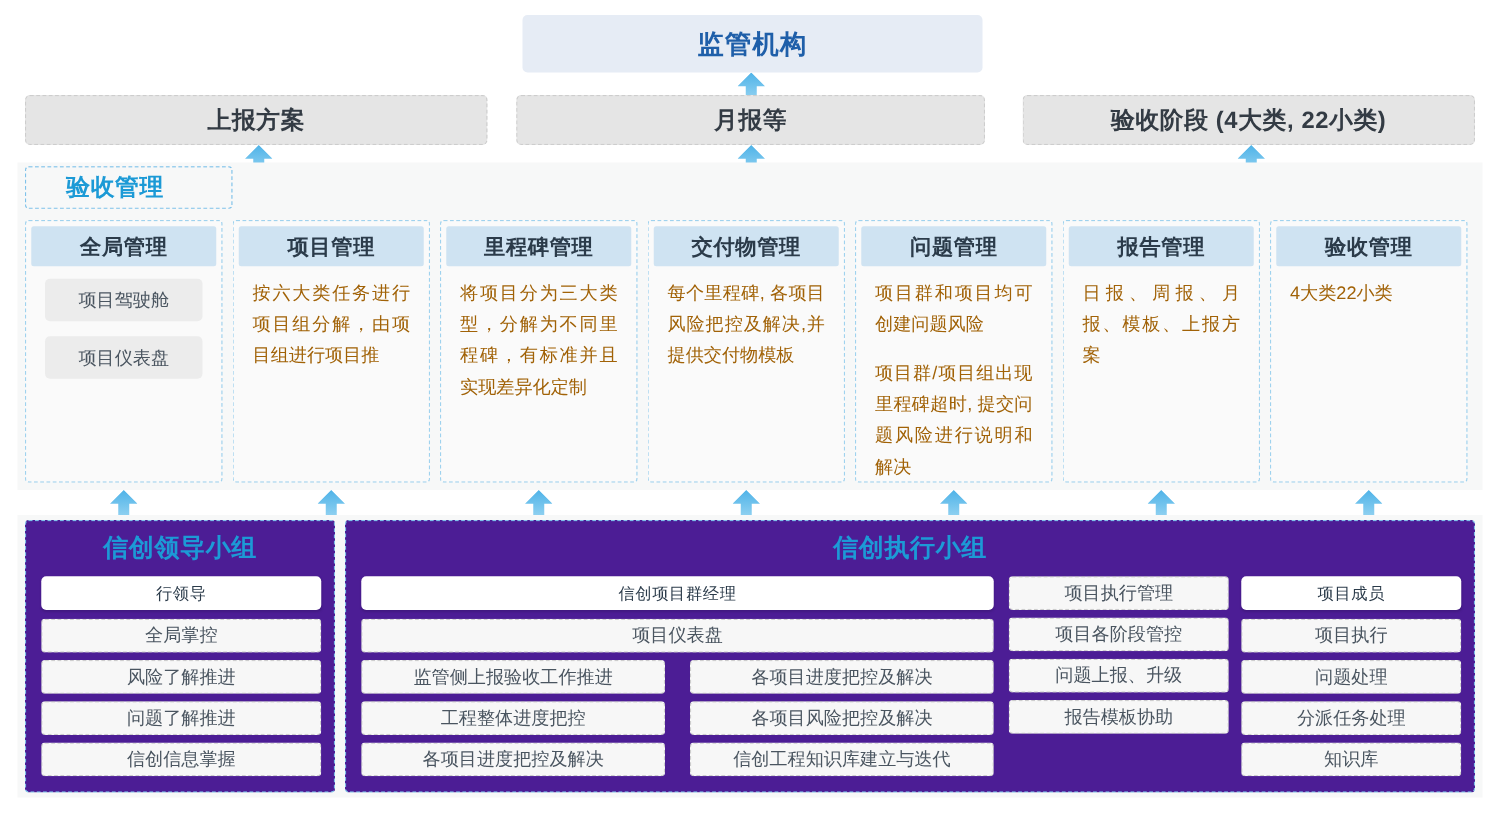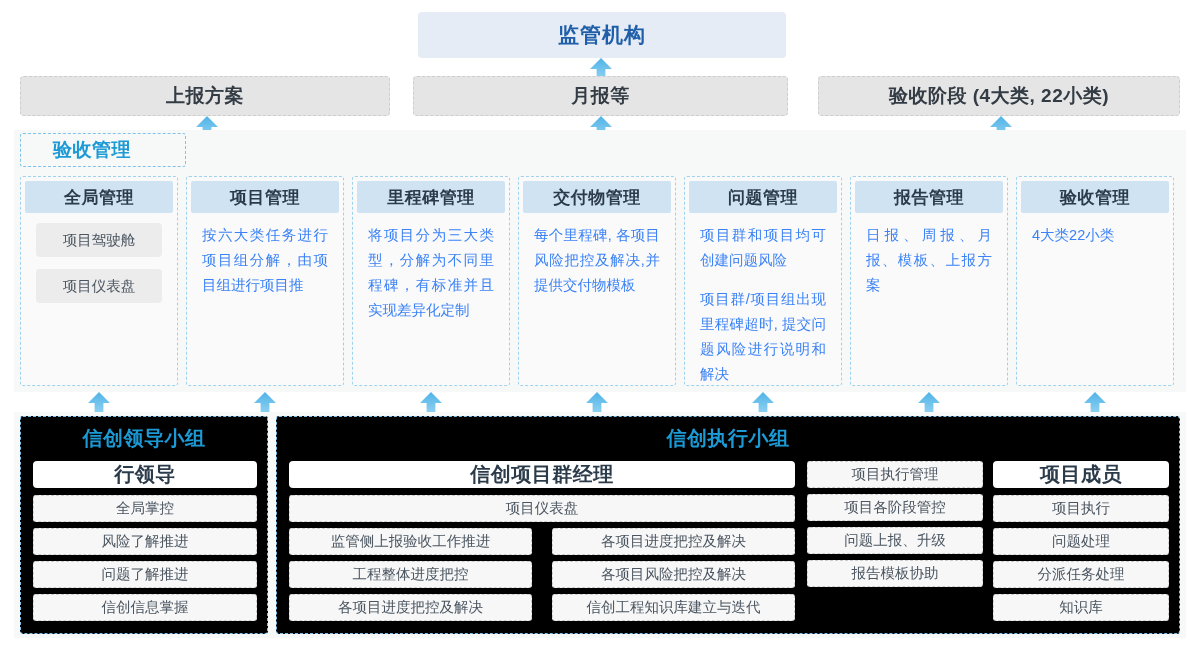--- a/index.html
+++ b/index.html
@@ -64,54 +64,54 @@
     background: #fafafa; border: 1px dashed #9fd2ee; border-radius: 3px;
     padding: 4px;
   }
   .col-head {
     height: 32px; background: #cfe3f2; border-radius: 2px;
     display: flex; align-items: center; justify-content: center;
   }
   .col-head-label { color: #2b3b4a; font-size: 17px; font-weight: bold; letter-spacing: .5px; }
   .col-body { padding: 10px 11px 0 11px; }
   .col-desc {
-    color: #3b82f6; font-size: 14.5px; line-height: 25px;
+    color: #a16207; font-size: 14.5px; line-height: 25px;
     text-align: justify; text-align-last: left; margin-bottom: 14px;
   }
   .pill {
     background: #ececec; border-radius: 4px; height: 34px; margin-bottom: 12px;
     display: flex; align-items: center; justify-content: center;
     color: #4a5560; font-size: 14.5px;
   }
 
   
   .bot-panel {
     position: absolute; left: 14px; top: 412px; width: 1172px; height: 226px;
     background: #f7f8f8;
   }
   .bot-group {
     position: absolute; top: 4px; height: 218px;
-    border: 1px dashed #7fc2ea; border-radius: 3px; background: #000000;
+    border: 1px dashed #7fc2ea; border-radius: 3px; background: #4c1d95;
   }
   .bot-group.g0 { left: 6px;   width: 248px; }
   .bot-group.g1 { left: 262px; width: 904px; }
   .bot-title {
     text-align: center; color: #1c9ad6; font-size: 20px; font-weight: bold;
     letter-spacing: .5px; margin-top: 8px; height: 28px;
   }
   .role-row { position: absolute; top: 44px; left: 0; width: 100%; height: 170px; }
   .role {
     position: absolute; top: 0;
     display: flex; flex-direction: column;
   }
   .role-head {
     height: 27px; background: #ffffff; border-radius: 4px;
     box-shadow: 0 1px 2px rgba(0,0,0,.14);
     display: flex; align-items: center; justify-content: center;
-    color: #2b3b4a; font-size: 20px; font-weight: bold; letter-spacing: .5px;
+    color: #2b3b4a; font-size: 13px; font-weight: normal; letter-spacing: .5px;
     margin-bottom: 7px;
   }
   .chip {
     background: #f7f7f7; border: 1px dashed #cdcdcd; border-radius: 3px;
     height: 27px; display: flex; align-items: center; justify-content: center;
     color: #4a5560; font-size: 14.5px; margin-bottom: 6px;
   }
   .chip-grid { display: flex; gap: 20px; }
   .chip-grid > div { flex: 1; }
 </style>

